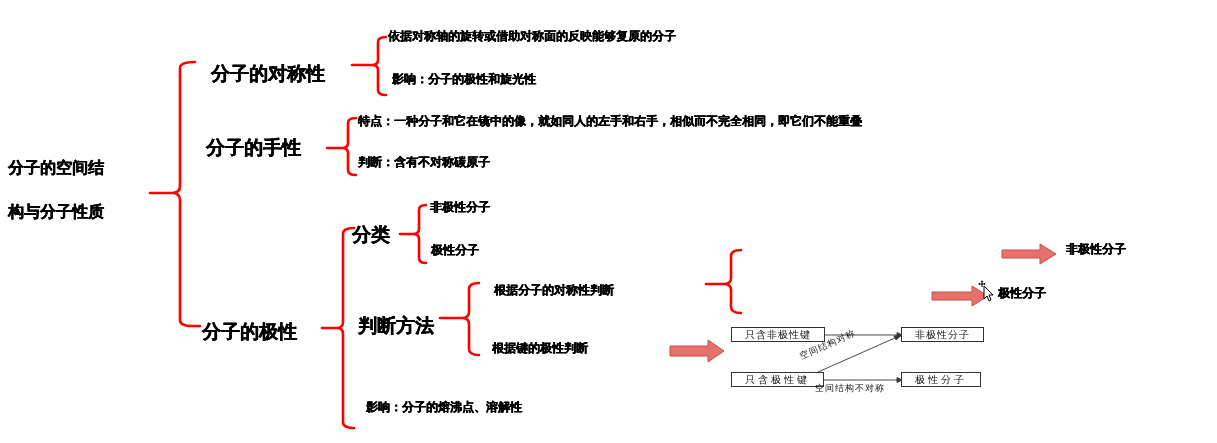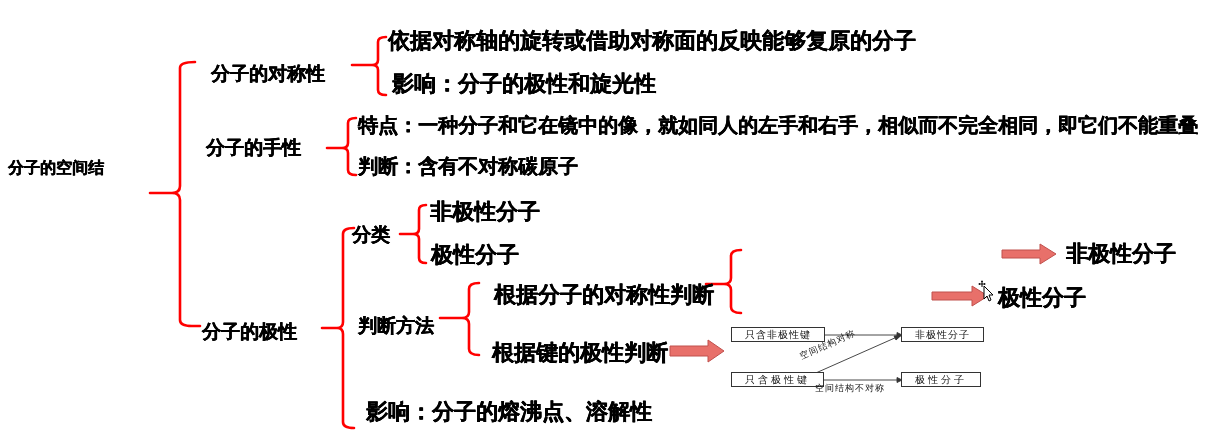--- a/index.html
+++ b/index.html
@@ -18,22 +18,22 @@
   }
   .t {
     position: absolute;
     white-space: nowrap;
     font-weight: bold;
     line-height: 1;
     text-shadow: 0.4px 0 0 #000, 0 0.4px 0 #000;
   }
   .t-xl { font-size: 16px; }
   .t-l  { font-size: 19px; }
-  .t-m  { font-size: 22px; }
-  .t-s  { font-size: 20px; }
+  .t-m  { font-size: 12px; }
+  .t-s  { font-size: 12px; }
   #brackets {
     position: absolute;
     left: 0; top: 0;
     width: 1217px; height: 443px;
     pointer-events: none;
   }
   .mini-box {
     position: absolute;
     border: 1px solid #333;
     background: #fff;
@@ -93,20 +93,21 @@
       <line x1="804" y1="335" x2="897" y2="335"></line>
       <path d="M897,332.5 L902,335 L897,337.5 Z"></path>
       <line x1="800" y1="380" x2="897" y2="337"></line>
       <path d="M894,336 L901,335.5 L896,340 Z"></path>
       <line x1="800" y1="380" x2="897" y2="380"></line>
       <path d="M897,377.5 L902,380 L897,382.5 Z"></path>
     </g>
   </svg>
 
   <div class="t t-xl" style="left:8px; top:160px;">分子的空间结</div>
+  <div class="t t-xl" style="left:8px; top:204px;">构与分子性质</div>
 
   <div class="t t-l" style="left:211px; top:64px;">分子的对称性</div>
   <div class="t t-m" style="left:388px; top:30px;">依据对称轴的旋转或借助对称面的反映能够复原的分子</div>
   <div class="t t-m" style="left:392px; top:73px;">影响：分子的极性和旋光性</div>
 
   <div class="t t-l" style="left:206px; top:138px;">分子的手性</div>
   <div class="t t-s" style="left:358px; top:115px;">特点：一种分子和它在镜中的像，就如同人的左手和右手，相似而不完全相同，即它们不能重叠</div>
   <div class="t t-s" style="left:358px; top:156px;">判断：含有不对称碳原子</div>
 
   <div class="t t-l" style="left:202px; top:322px;">分子的极性</div>

